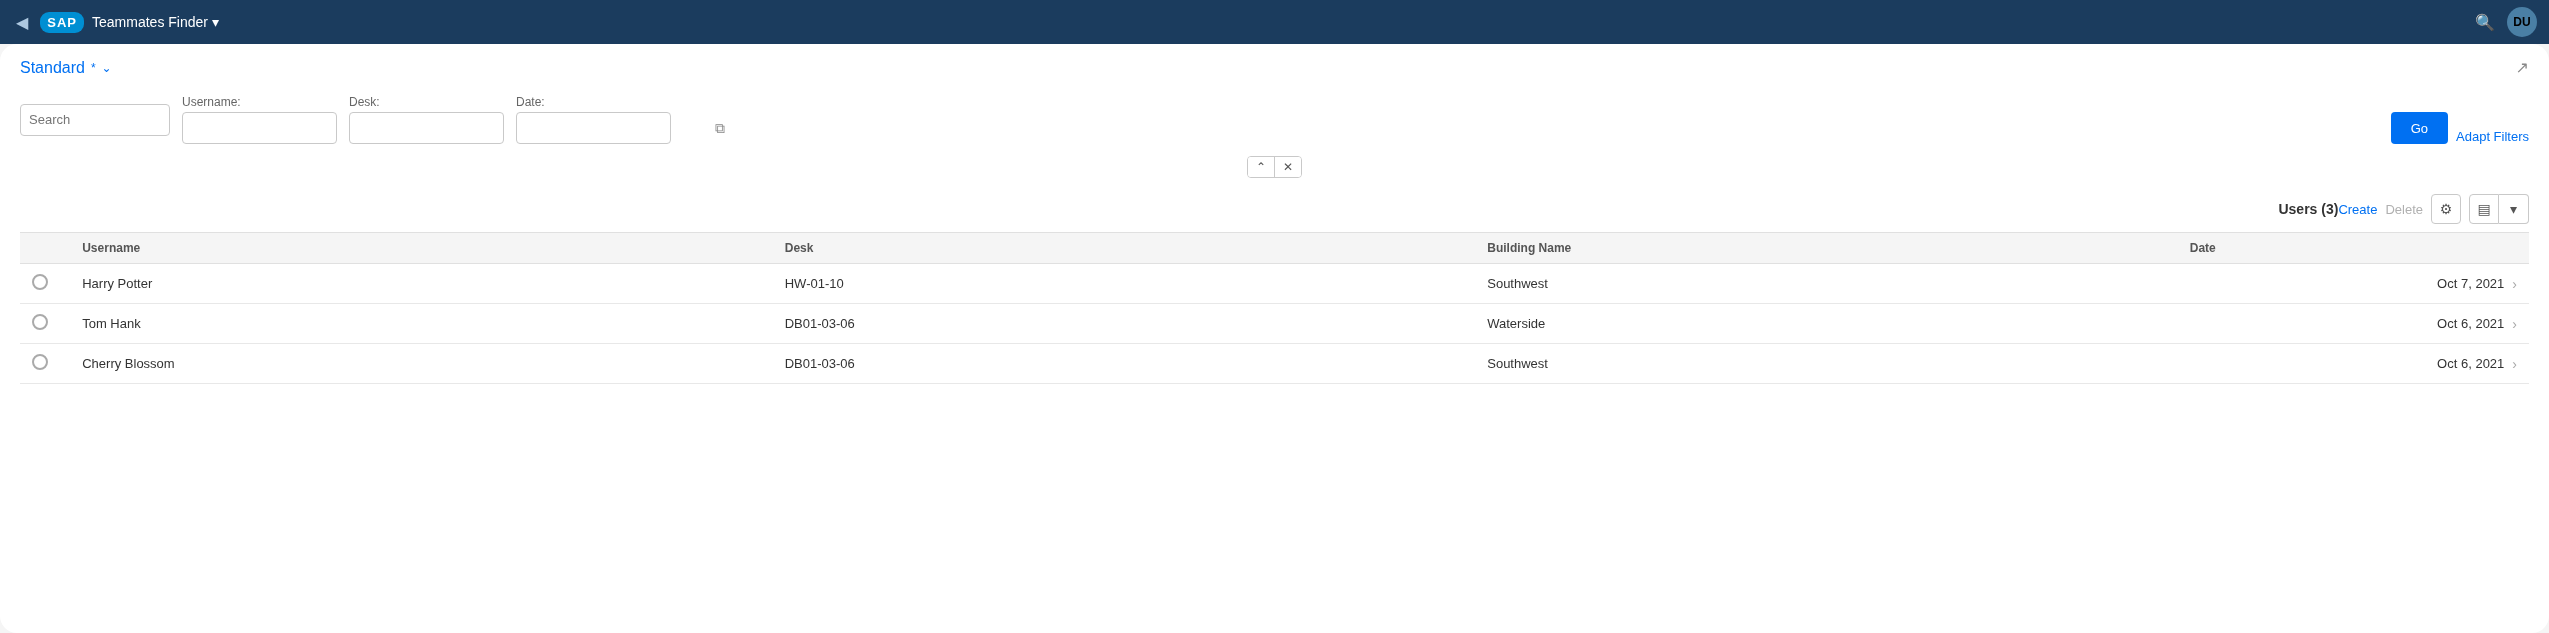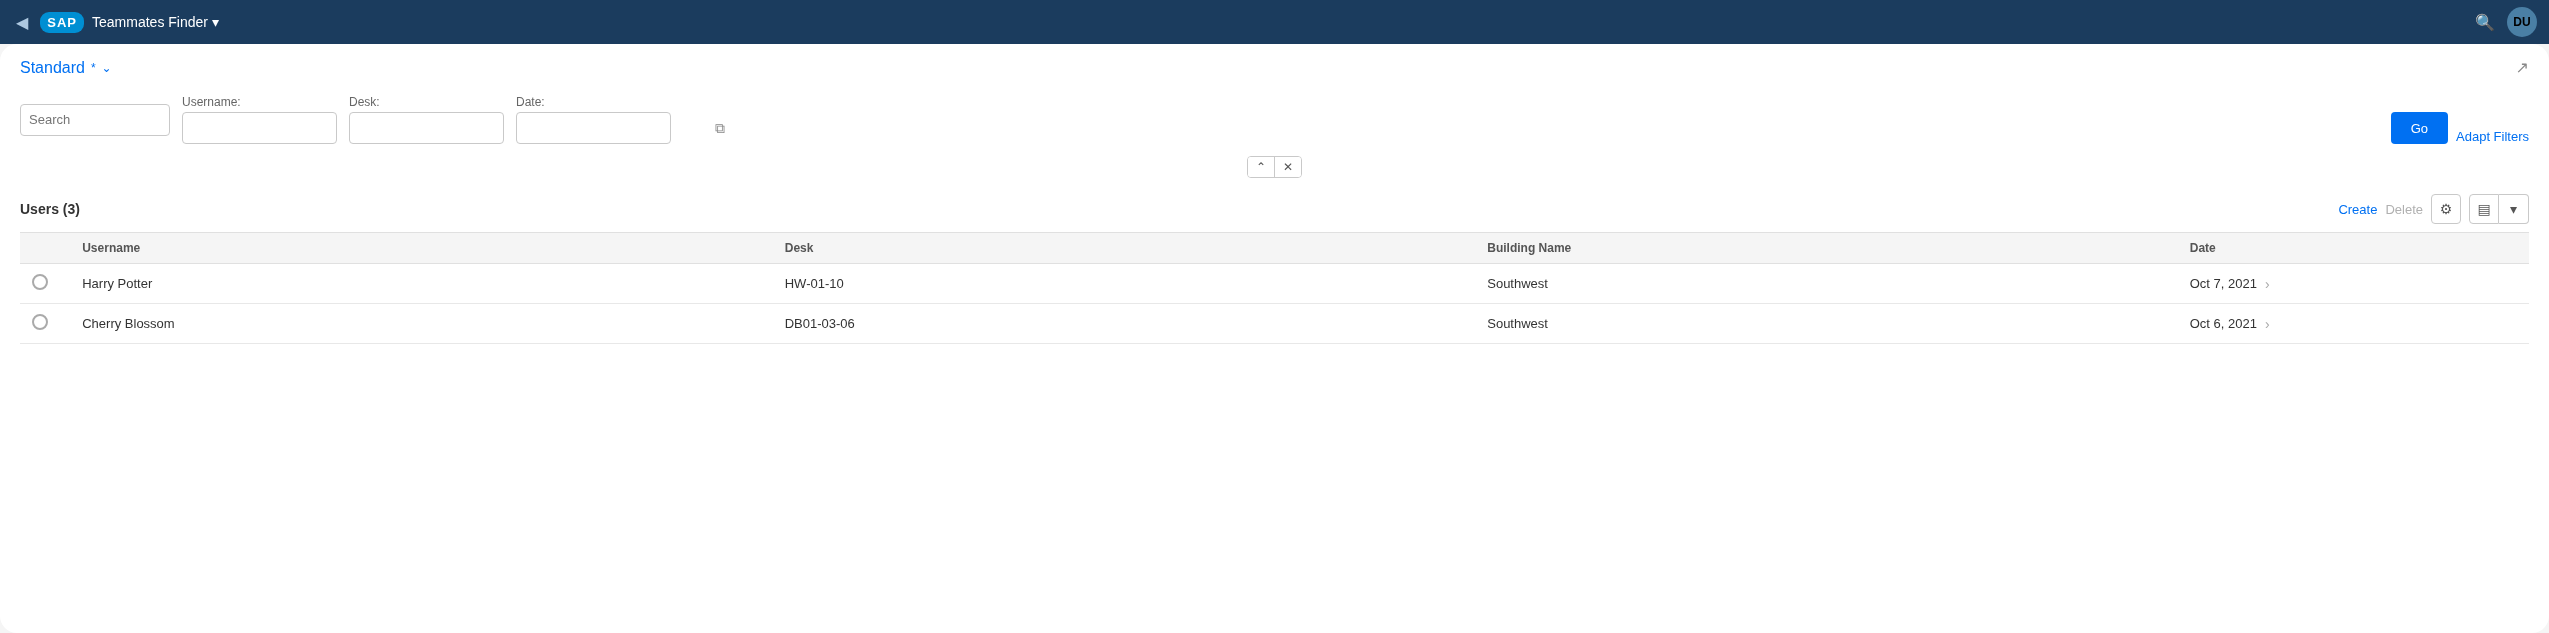--- a/index.html
+++ b/index.html
@@ -194,21 +194,21 @@
       border-left: 1px solid #c9c9c9;
     }
 
     
     .table-section {
       padding: 0 20px;
     }
     .table-header-row {
       display: flex;
       align-items: center;
-      justify-content: space-between;
+      justify-content: flex-end;
       padding: 8px 0;
     }
     .table-title {
       font-size: 14px;
       font-weight: 600;
       color: #333;
     }
     .table-actions {
       display: flex;
       align-items: center;
@@ -302,21 +302,21 @@
     }
     .row-chevron {
       color: #aaa;
       font-size: 14px;
       cursor: pointer;
       float: right;
     }
     .td-date-inner {
       display: flex;
       align-items: center;
-      justify-content: flex-start;
+      justify-content: flex-end;
       gap: 8px;
     }
   </style>
 </head>
 <body>
 
 <nav class="top-nav">
   <div class="nav-left">
     <span class="back-btn">◀</span>
     <span class="sap-logo">SAP</span>
@@ -421,20 +421,34 @@
       <div class="td-date-inner">
         <span>Oct 7, 2021</span>
         <span class="row-chevron">›</span>
       </div>
     </td>
   </tr>
           <tr>
     <td>
       <span class="row-radio"></span>
     </td>
+    <td class="col-username">Tom Hank</td>
+    <td class="col-desk">DB01-03-06</td>
+    <td class="col-building">Waterside</td>
+    <td class="col-date col-date-cell">
+      <div class="td-date-inner">
+        <span>Oct 6, 2021</span>
+        <span class="row-chevron">›</span>
+      </div>
+    </td>
+  </tr>
+          <tr>
+    <td>
+      <span class="row-radio"></span>
+    </td>
     <td class="col-username">Cherry Blossom</td>
     <td class="col-desk">DB01-03-06</td>
     <td class="col-building">Southwest</td>
     <td class="col-date col-date-cell">
       <div class="td-date-inner">
         <span>Oct 6, 2021</span>
         <span class="row-chevron">›</span>
       </div>
     </td>
   </tr>

